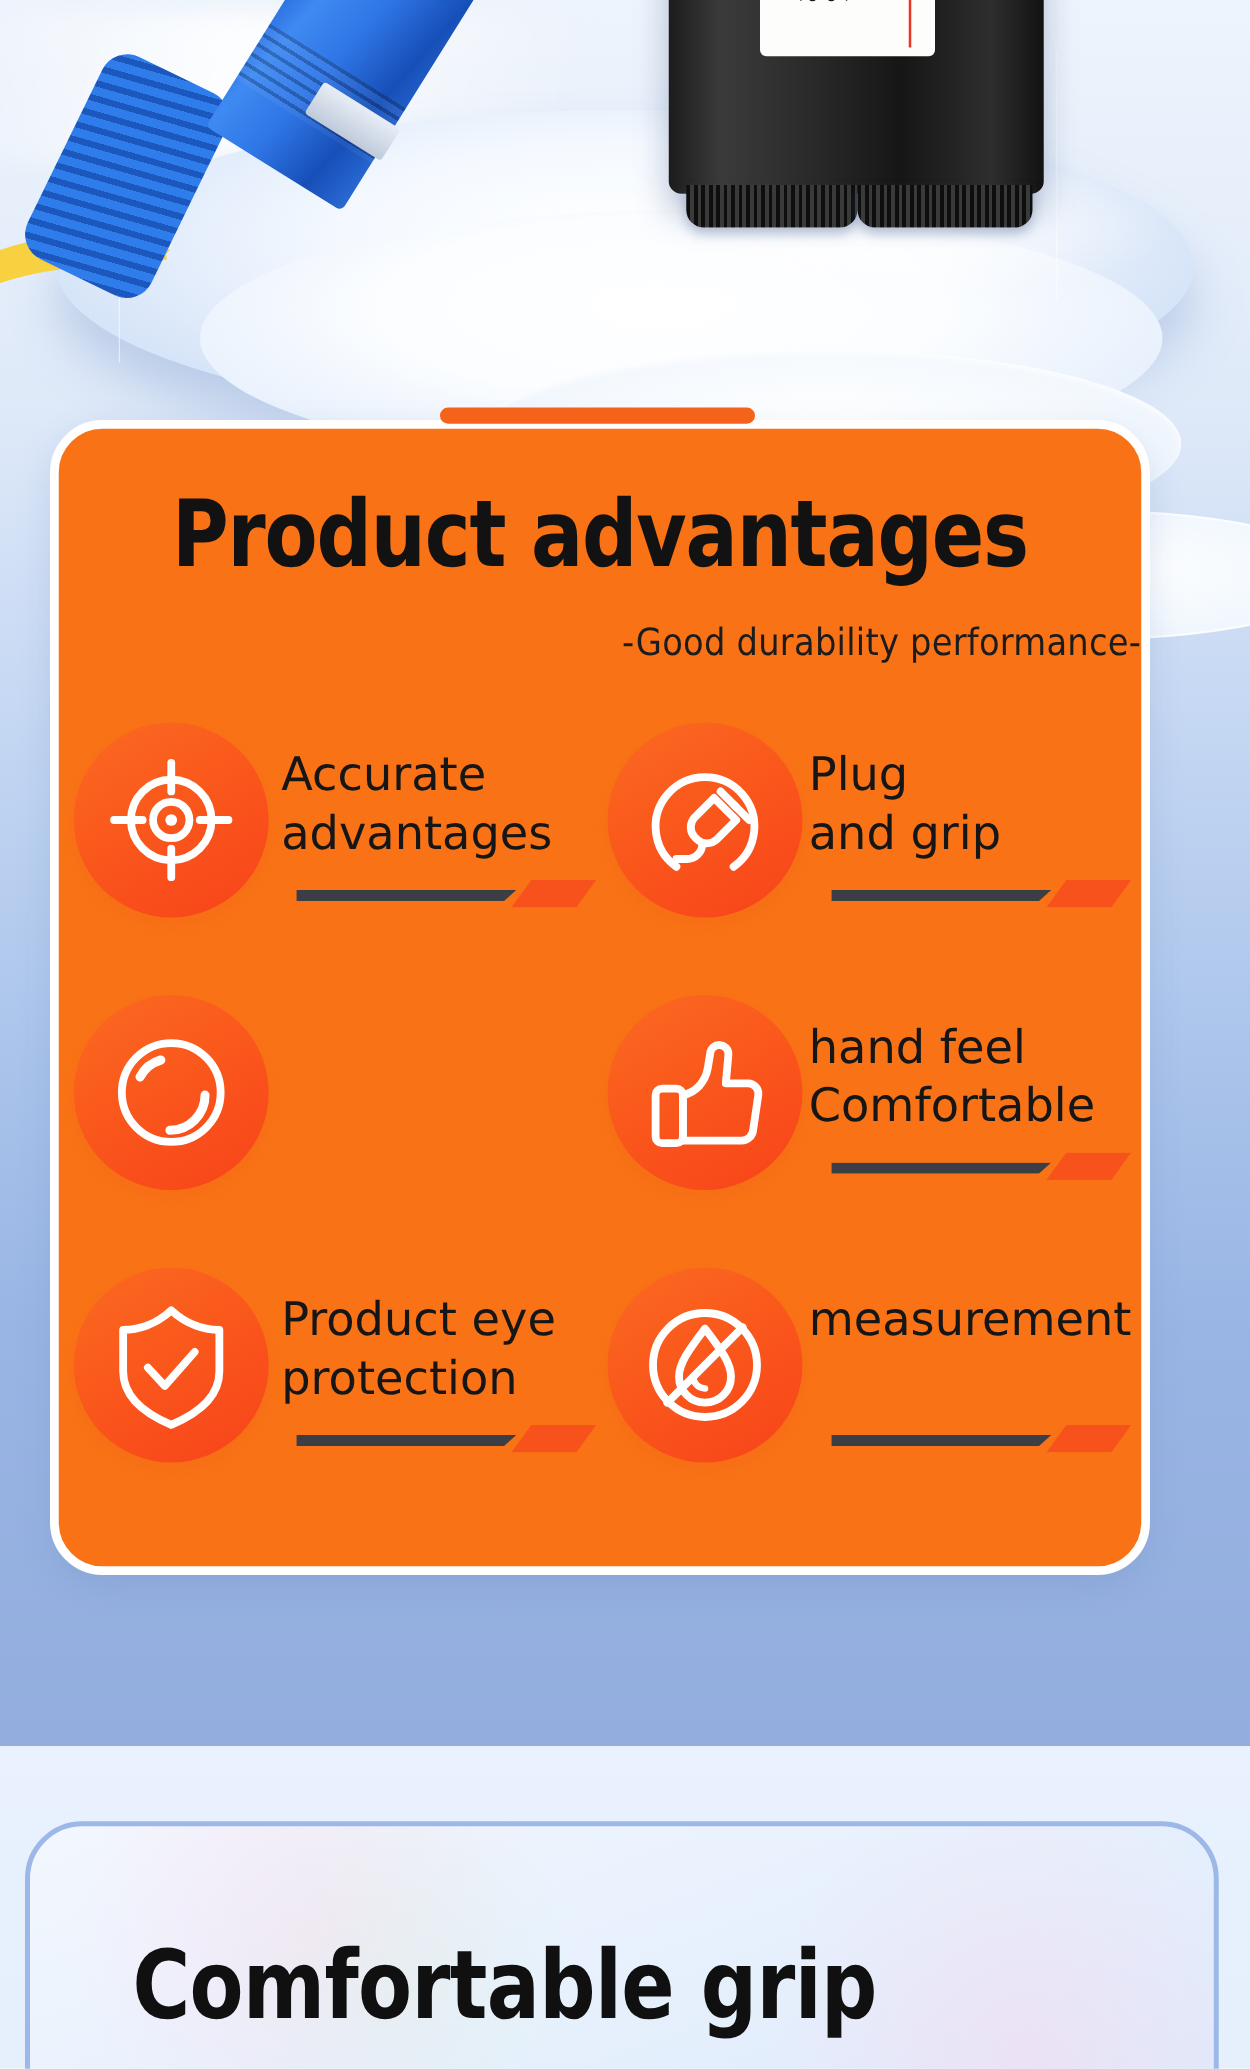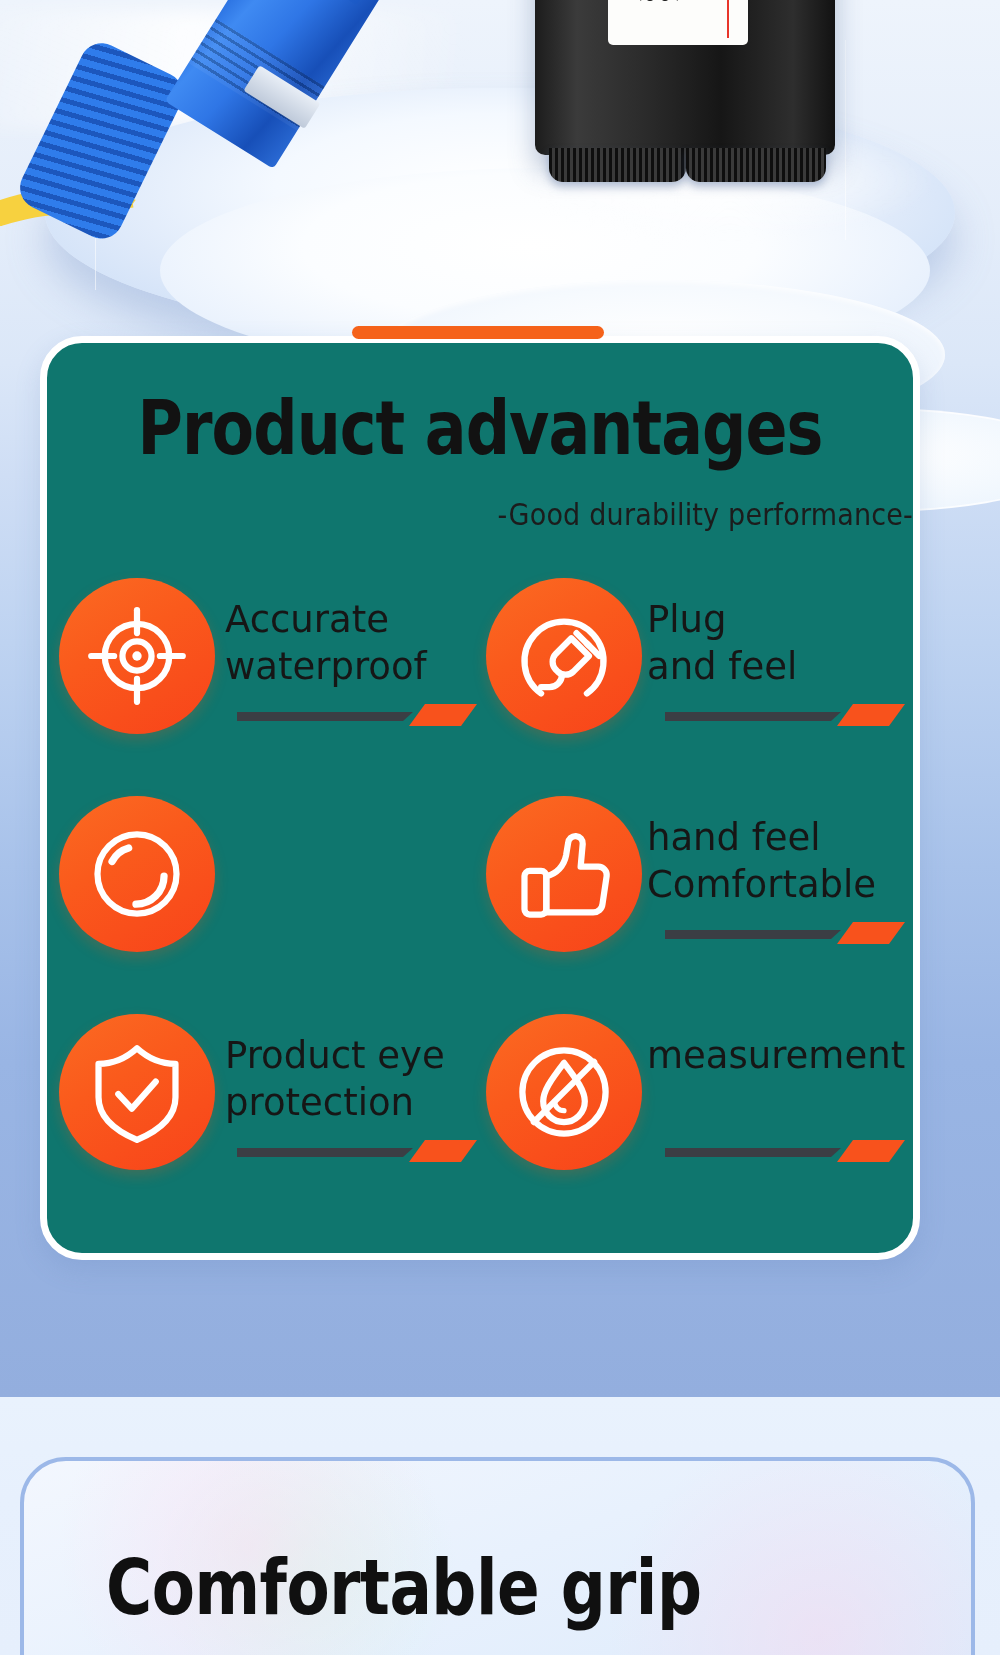--- a/index.html
+++ b/index.html
@@ -117,21 +117,21 @@
     transform:rotate(-8deg);
   }
 
   
   .accent-bar {
     position:absolute; left:352px; top:326px; width:252px; height:13px;
     background:#f5621a; border-radius:7px; z-index:3;
   }
   .adv-card {
     position:absolute; left:40px; top:336px; width:880px; height:924px;
-    background:#0f766e;
+    background:#f97316;
     border:7px solid #ffffff;
     border-radius:42px; z-index:2;
     box-shadow:0 10px 26px rgba(90,120,175,.18);
   }
   .adv-title {
     margin-top:48px; text-align:center;
     font-family:"DejaVu Sans Condensed","Liberation Sans Narrow","Liberation Sans", sans-serif;
     font-weight:700; font-size:74px; letter-spacing:-1px; color:#121212;
     transform:scaleX(.93); line-height:1;
   }
@@ -258,41 +258,41 @@
             <circle cx="50" cy="50" r="14"></circle>
             <circle cx="50" cy="50" r="4.5" fill="#fff" stroke="none"></circle>
             <line x1="50" y1="6" x2="50" y2="28"></line>
             <line x1="50" y1="72" x2="50" y2="94"></line>
             <line x1="6" y1="50" x2="28" y2="50"></line>
             <line x1="72" y1="50" x2="94" y2="50"></line>
           </svg>
         </div>
         <div class="txtwrap">
           <div class="txt">Accurate</div>
-          <div class="txt">waterproof</div>
+          <div class="txt">advantages</div>
           <div class="rule">
             <span class="grey"></span>
             <span class="orange"></span>
           </div>
         </div>
       </div>
 
       <div class="feat right">
         <div class="ic">
           <svg viewBox="0 0 100 100" fill="none" stroke="#fff" stroke-width="6" stroke-linecap="round">
             <path d="M28 86 A38 38 0 1 1 72 86"></path>
             <path d="M57 33 L42 48 a11 11 0 0 0 0 15 l2 2 a11 11 0 0 0 15 0 l15 -15 z" stroke-linejoin="round"></path>
             <line x1="62" y1="28" x2="74" y2="40"></line>
             <line x1="72" y1="38" x2="84" y2="50"></line>
             <path d="M48 68 a12 12 0 0 1 -12 12 h-8"></path>
           </svg>
         </div>
         <div class="txtwrap">
           <div class="txt">Plug</div>
-          <div class="txt">and feel</div>
+          <div class="txt">and grip</div>
           <div class="rule">
             <span class="grey"></span>
             <span class="orange"></span>
           </div>
         </div>
       </div>
 
       <div class="feat">
         <div class="ic">
           <svg viewBox="0 0 100 100" fill="none" stroke="#fff" stroke-width="6" stroke-linecap="round">

